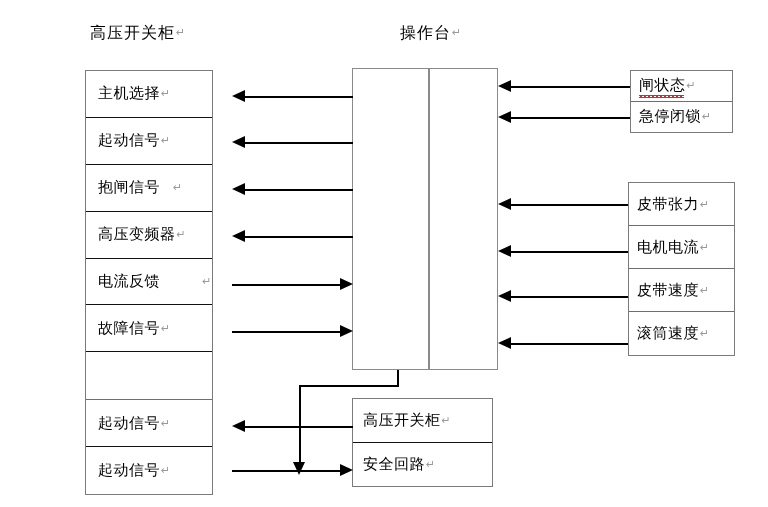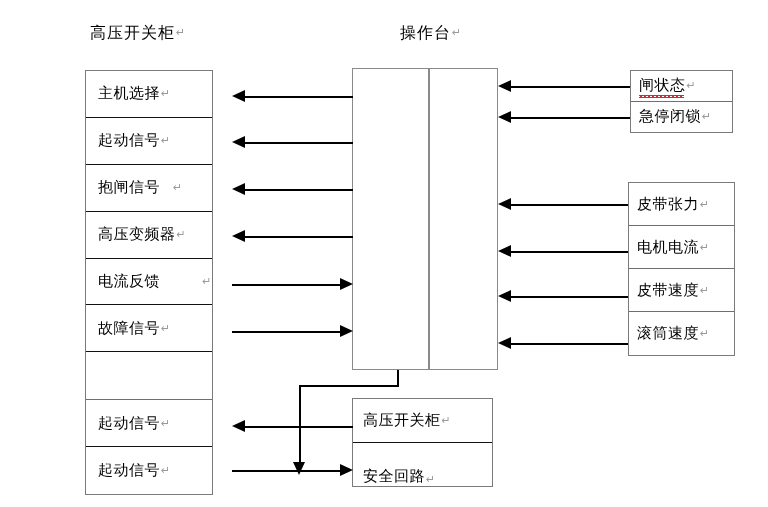--- a/index.html
+++ b/index.html
@@ -204,21 +204,21 @@
       <span>滚筒速度</span>
         <span class="pilcrow">↵</span>
     </div>
   </div>
 
   <div class="tbl" style="left:352px; top:398px; width:141px; height:89px;">
     <div class="cell strong" style="height:44px; padding-left:10px;">
       <span>高压开关柜</span>
         <span class="pilcrow">↵</span>
     </div>
-    <div class="cell" style="height:44px; padding-left:10px;align-items:flex-end;">
+    <div class="cell" style="height:44px; padding-left:10px;">
       <span>安全回路</span>
         <span class="pilcrow">↵</span>
     </div>
   </div>
 
   <div class="hline" style="left:245px; top:96px; width:108px;"></div>
   <div class="arrow-left" style="left:232px; top:90px;"></div>
 
   <div class="hline" style="left:245px; top:142px; width:108px;"></div>
   <div class="arrow-left" style="left:232px; top:136px;"></div>

